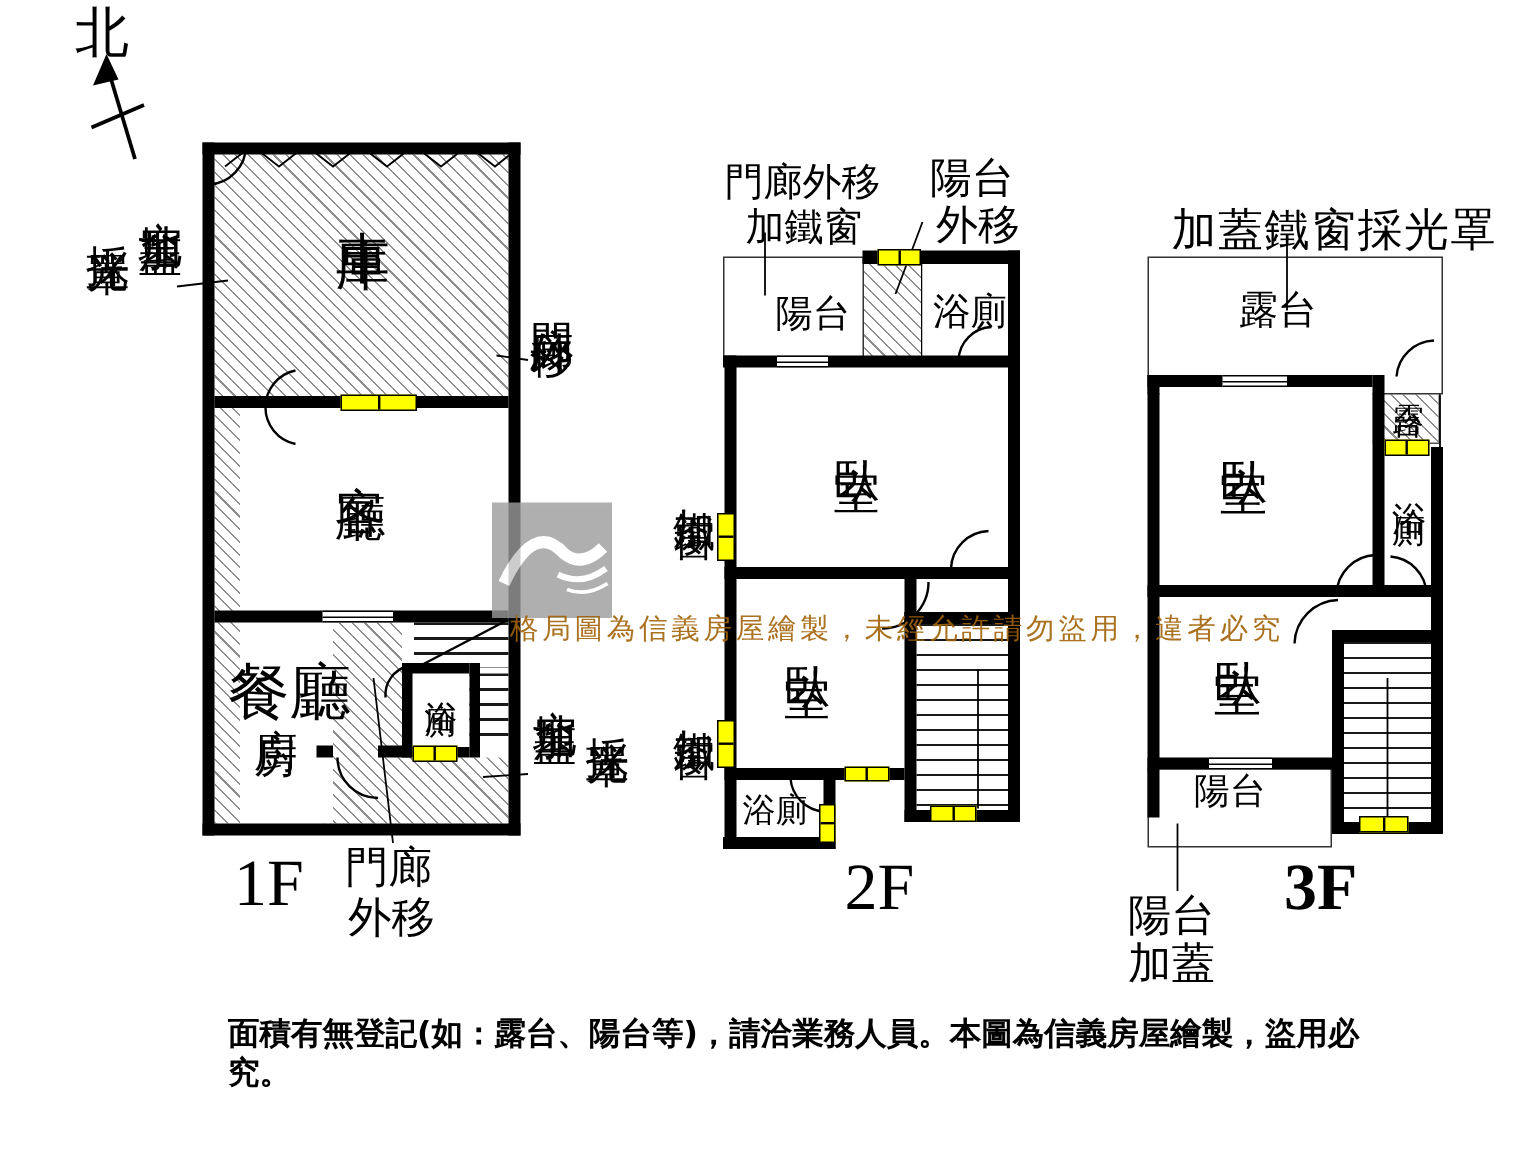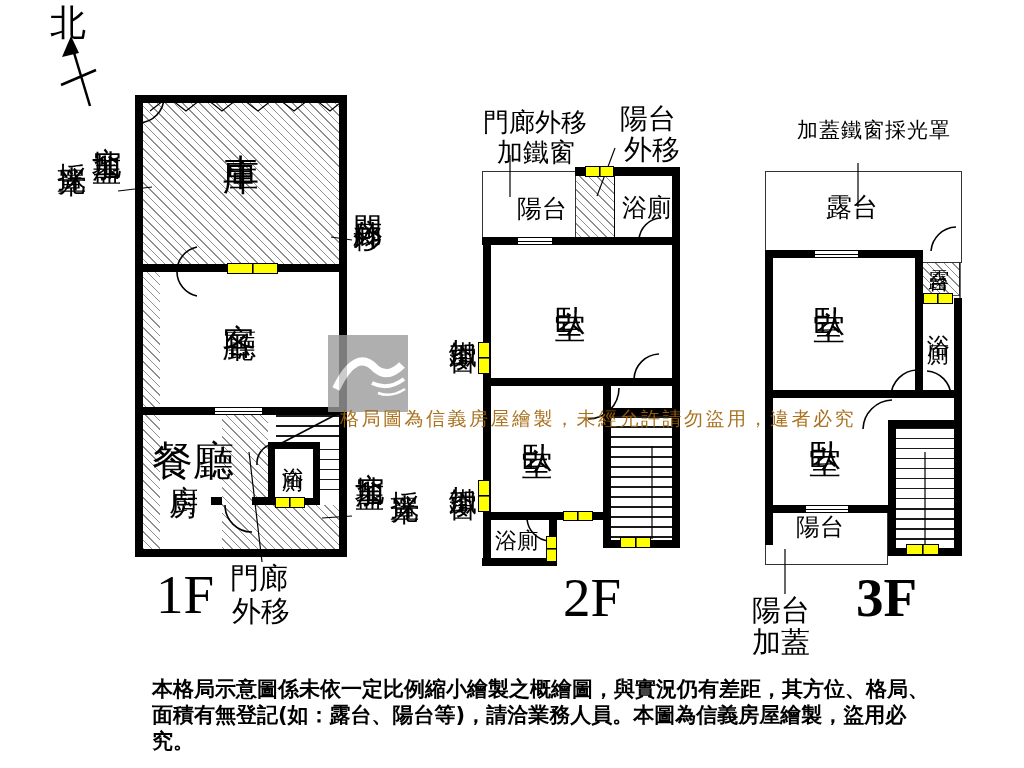--- a/index.html
+++ b/index.html
@@ -17,21 +17,21 @@
   .win-v{background-image:linear-gradient(#000,#000);background-repeat:no-repeat;
          background-size:100% 1.6px;background-position:center;}
   .stairs{position:absolute;z-index:2;background-image:repeating-linear-gradient(180deg,#1a1a1a 0 1.5px,transparent 1.5px 10px);}
   .opening{position:absolute;background:#fff;border-top:1.5px solid #000;border-bottom:1.5px solid #000;
            box-sizing:border-box;z-index:4;
            background-image:linear-gradient(#000,#000);background-repeat:no-repeat;
            background-size:100% 1px;background-position:center;}
   .lbl{position:absolute;color:#000;z-index:6;line-height:1.08;white-space:nowrap;}
   .vtext{writing-mode:vertical-rl;text-orientation:upright;letter-spacing:3px;}
   .floor-tag{position:absolute;z-index:6;font-family:"Liberation Serif","DejaVu Serif",serif;
-             font-size:55px;color:#000;}
+             font-size:44px;color:#000;}
   #svg-overlay{position:absolute;left:0;top:0;z-index:4;}
   .wm{position:absolute;z-index:7;color:#9c9c9c;}
   #wm-brand{left:416px;top:330px;font-size:78px;font-weight:bold;letter-spacing:10px;opacity:.72;}
   #wm-notice{left:340px;top:406px;font-size:19px;letter-spacing:2.5px;color:#a16207;opacity:.9;
              font-family:"Liberation Sans","DejaVu Sans",sans-serif;}
   #wm-logo{left:328px;top:335px;width:80px;height:77px;background:#9c9c9c;opacity:.8;}
   #disclaimer{position:absolute;left:152px;top:676px;width:780px;z-index:6;
               font-family:"DejaVu Sans","Liberation Sans",sans-serif;
               font-weight:bold;font-size:21px;line-height:26px;color:#000;}
 </style>
@@ -153,21 +153,21 @@
   <div class="win win-h" style="left:923px;top:293px;width:30px;height:11px;"></div>
   <div class="win win-h" style="left:906px;top:544px;width:33px;height:11px;"></div>
 
   <div class="lbl" style="left:826px;top:193px;font-size:26px;">露台</div>
   <div class="lbl vtext" style="left:927px;top:253px;font-size:21px;letter-spacing:1px;">露台</div>
   <div class="lbl vtext" style="left:926px;top:316px;font-size:23px;letter-spacing:6px;">浴廁</div>
   <div class="lbl vtext" style="left:812px;top:282px;font-size:32px;">臥室</div>
   <div class="lbl vtext" style="left:808px;top:416px;font-size:32px;">臥室</div>
   <div class="lbl" style="left:796px;top:515px;font-size:24px;">陽台</div>
 
-  <div class="lbl" style="left:781px;top:119px;font-size:21px;letter-spacing:1px;margin-left:16px;">加蓋鐵窗採光罩</div>
+  <div class="lbl" style="left:781px;top:138px;font-size:30px;letter-spacing:1px;">加蓋鐵窗採光罩</div>
   <div class="lbl" style="left:752px;top:595px;font-size:29px;">陽台</div>
   <div class="lbl" style="left:752px;top:627px;font-size:29px;">加蓋</div>
   <div class="floor-tag" style="left:856px;top:566px;font-weight:bold;">3F</div>
 
   <svg id="svg-overlay" width="1024" height="768" viewBox="0 0 1024 768">
     <g stroke="#000" stroke-width="1.6" fill="none">
 
       <path d="M90,106 L72,46" stroke-width="2.5"></path>
       <polygon points="71,36 62,57 79,53" fill="#000" stroke="none"></polygon>
       <path d="M61,85 L96,70" stroke-width="2.5"></path>
@@ -209,17 +209,16 @@
       <g stroke="#ffffff" fill="none">
         <path d="M8,54 Q28,12 48,34 Q60,44 74,30" stroke-width="8"></path>
         <path d="M44,48 Q60,56 76,44" stroke-width="4"></path>
         <path d="M50,58 Q63,63 77,54" stroke-width="2.5"></path>
       </g>
     </svg>
   </div>
   <div class="wm" id="wm-notice">格局圖為信義房屋繪製，未經允許請勿盜用，違者必究</div>
 
   <div id="disclaimer">
-    <div>本格局示意圖係未依一定比例縮小繪製之概繪圖，與實況仍有差距，其方位、格局、</div>
     <div>面積有無登記(如：露台、陽台等)，請洽業務人員。本圖為信義房屋繪製，盜用必究。</div>
   </div>
 
 </div>
 
 </body></html>

